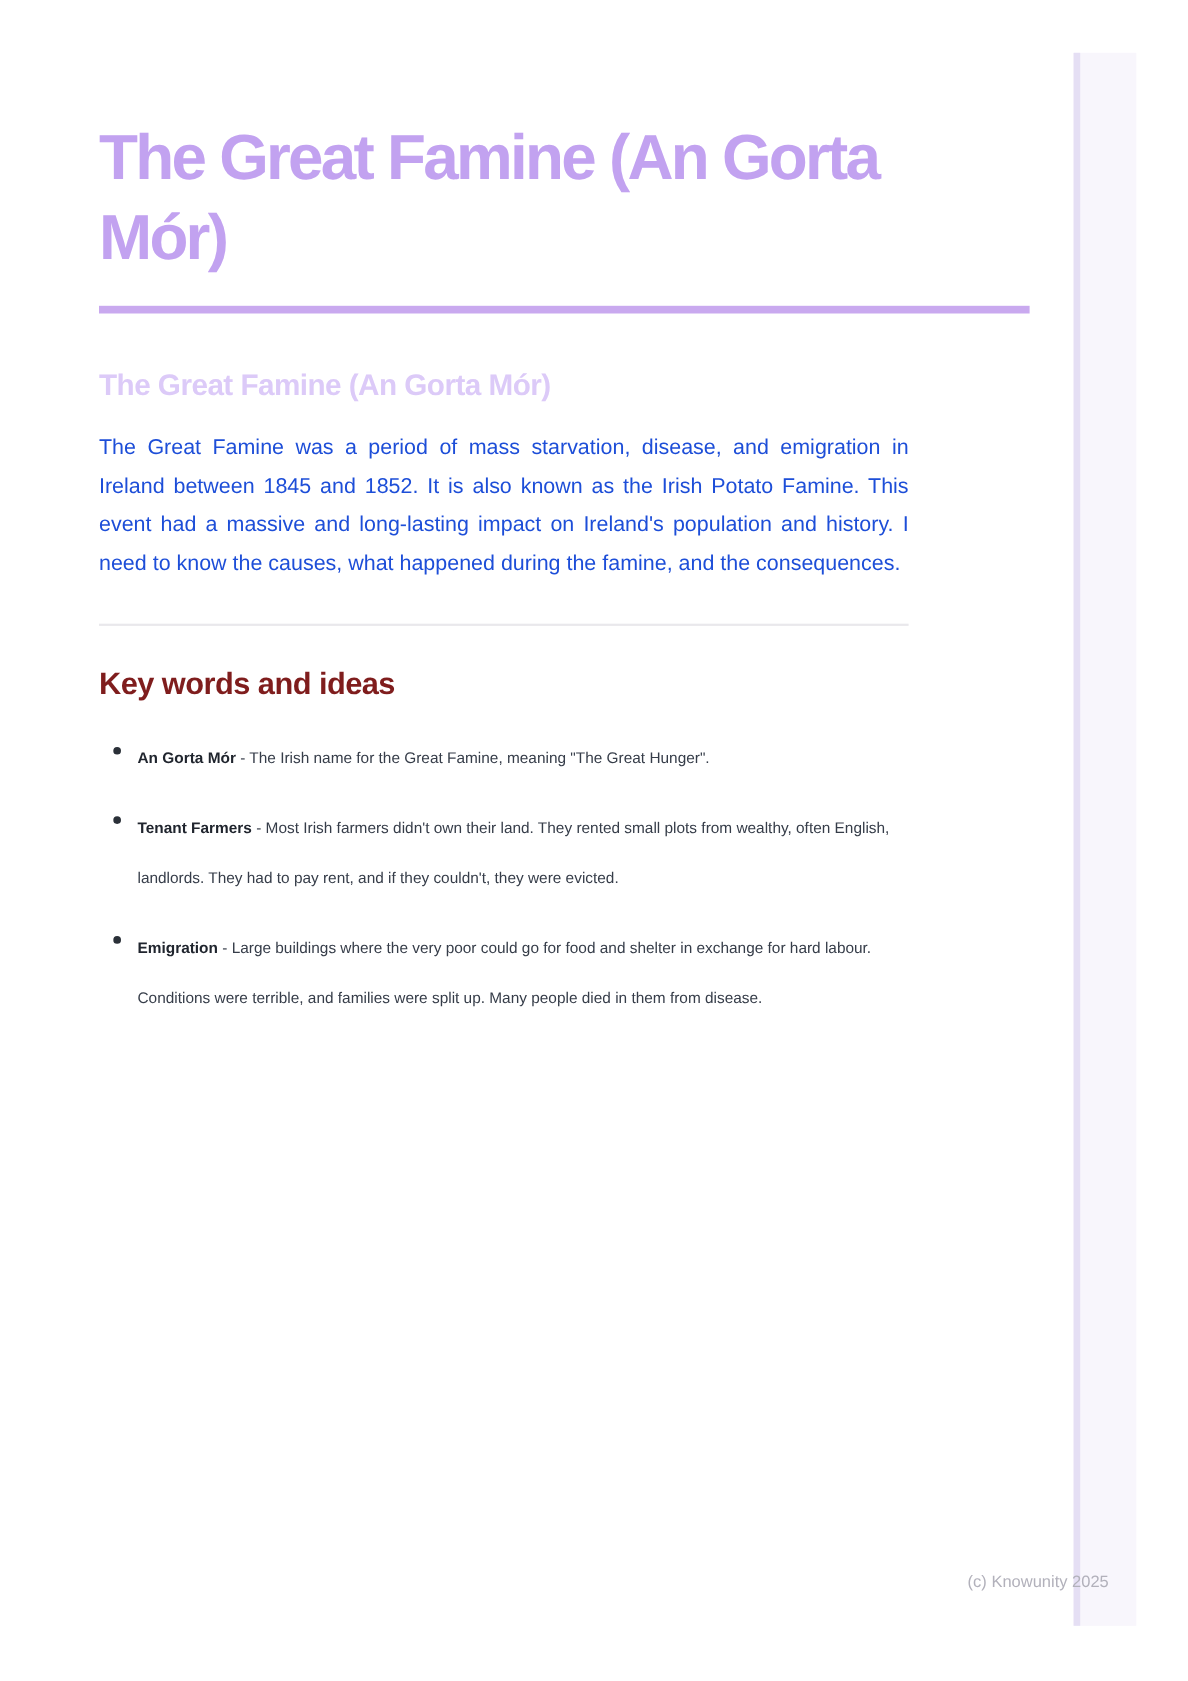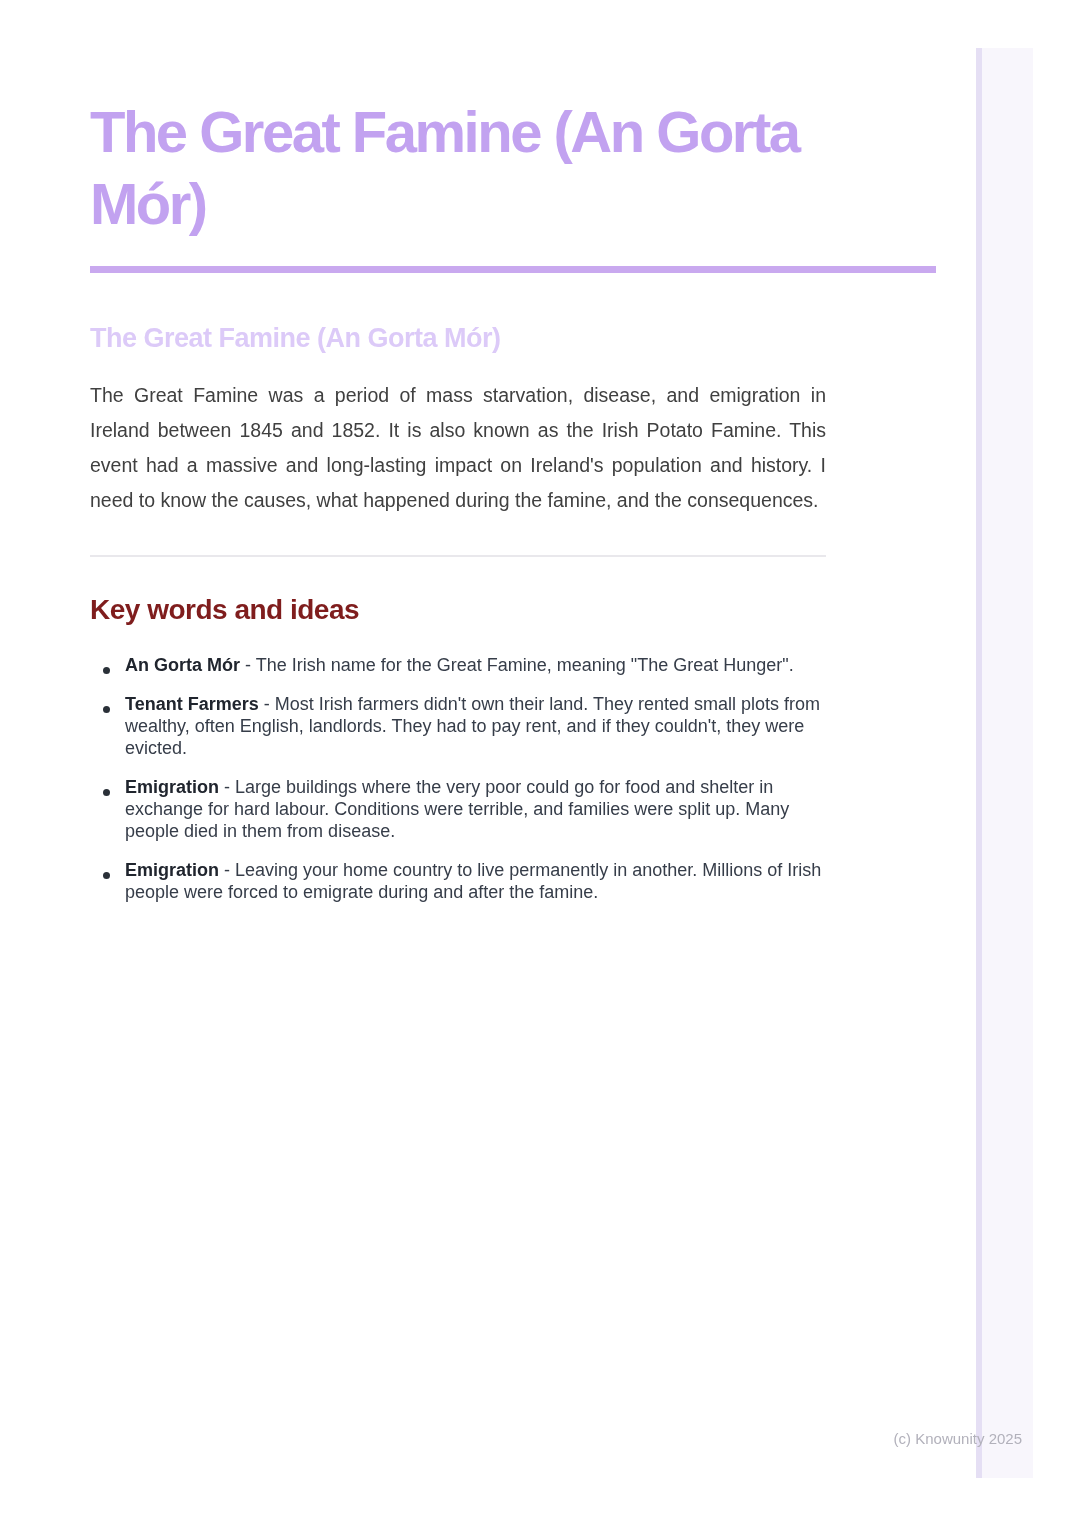--- a/index.html
+++ b/index.html
@@ -22,21 +22,21 @@
     top: 48px;
     width: 51px;
     height: 1430px;
     background: #f8f6fc;
     border-left: 6px solid #e5dff4;
   }
 
   .content {
     position: absolute;
     left: 90px;
-    top: 0;
+    top: 12px;
     width: 736px;
   }
 
   .doc-title {
     margin: 96px 0 0 0;
     width: 812px;
     font-size: 58px;
     line-height: 72px;
     font-weight: bold;
     letter-spacing: -2.5px;
@@ -66,43 +66,43 @@
     margin-top: 37px;
     font-size: 28px;
     line-height: 32px;
     color: #7f1d1d;
   }
 
   .intro-paragraph {
     margin: 24px 0 0 0;
     font-size: 19.5px;
     line-height: 35px;
-    color: #404040;
+    color: #1d4ed8;
     text-align: justify;
   }
 
   .thin-divider {
     margin-top: 37px;
     width: 736px;
     height: 2px;
     background: #e9e8ec;
     border: none;
   }
 
   .keywords-list {
     margin: 28px 0 0 0;
     padding: 0;
     list-style: none;
   }
   .keywords-list li {
     position: relative;
     margin: 0 0 17px 0;
     padding-left: 35px;
-    font-size: 18px;
-    line-height: 22px;
+    font-size: 14px;
+    line-height: 46px;
     color: #363d49;
   }
   .keywords-list li::before {
     content: "";
     position: absolute;
     left: 13px;
     top: 13px;
     width: 7px;
     height: 7px;
     border-radius: 50%;
@@ -112,21 +112,21 @@
     font-weight: bold;
     color: #20252e;
   }
   .italic {
     font-style: italic;
   }
 
   .page-footer {
     position: absolute;
     top: 1430px;
-    right: 58px;
+    right: 72px;
     font-size: 15px;
     color: #b2b1bb;
     z-index: 2;
   }
 </style>
 </head>
 <body>
 
 <div class="side-strip"></div>
 
@@ -141,18 +141,17 @@
   <p class="intro-paragraph">The Great Famine was a period of mass starvation, disease, and emigration in Ireland between 1845 and 1852. It is also known as the Irish Potato Famine. This event had a massive and long-lasting impact on Ireland's population and history. I need to know the causes, what happened during the famine, and the consequences.</p>
 
   <div class="thin-divider"></div>
 
   <h2 class="section-heading keywords-heading">Key words and ideas</h2>
 
   <ul class="keywords-list">
       <li><span class="kw-term">An Gorta Mór</span> - <span>The Irish name for the Great Famine, meaning "The Great Hunger".</span></li>
       <li><span class="kw-term">Tenant Farmers</span> - <span>Most Irish farmers didn't own their land. They rented small plots from wealthy, often English, landlords. They had to pay rent, and if they couldn't, they were evicted.</span></li>
       <li><span class="kw-term">Emigration</span> - <span>Large buildings where the very poor could go for food and shelter in exchange for hard labour. Conditions were terrible, and families were split up. Many people died in them from disease.</span></li>
-      <li><span class="kw-term">Emigration</span> - <span>Leaving your home country to live permanently in another. Millions of Irish people were forced to emigrate during and after the famine.</span></li>
     </ul>
 
 </div>
 
 <div class="page-footer">(c) Knowunity 2025</div>
 
 </body></html>

